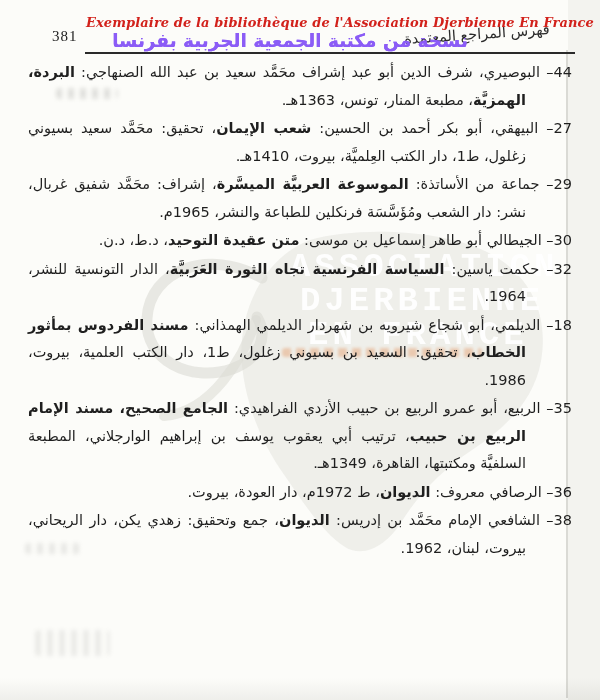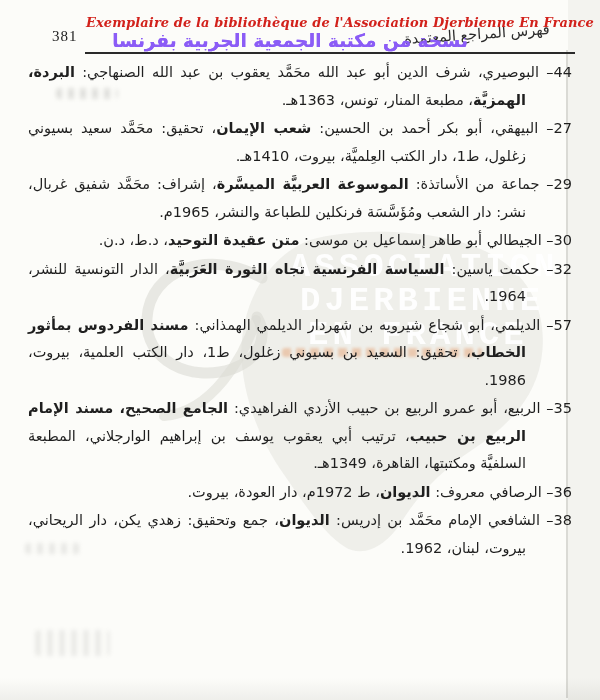--- a/index.html
+++ b/index.html
@@ -75,26 +75,26 @@
     <div class="wm-sub"></div>
   </div>
 
   <div class="page-num">381</div>
   <div class="hdr-section">فهرس المراجع المعتمدة</div>
   <div class="hdr-french" style="color: rgb(210, 33, 27);">Exemplaire de la bibliothèque de l'Association Djerbienne En France</div>
   <div class="hdr-arabic-stamp" style="color: #8b5cf6;">نسخة من مكتبة الجمعية الجربية بفرنسا</div>
   <div class="hdr-rule"></div>
 
   <div class="bib" style="color: rgb(31, 31, 31);">
-      <div class="entry"><span class="num">44– </span><span>البوصيري، شرف الدين أبو عبد الله محَمَّد يعقوب بن عبد الله الصنهاجي: </span><span class="bd">البردة، الهمزيَّة</span><span>، مطبعة المنار، تونس، 1363هـ.</span></div>
+      <div class="entry"><span class="num">44– </span><span>البوصيري، شرف الدين أبو عبد إشراف محَمَّد سعيد بن عبد الله الصنهاجي: </span><span class="bd">البردة، الهمزيَّة</span><span>، مطبعة المنار، تونس، 1363هـ.</span></div>
       <div class="entry"><span class="num">27– </span><span>البيهقي، أبو بكر أحمد بن الحسين: </span><span class="bd">شعب الإيمان</span><span>، تحقيق: محَمَّد سعيد بسيوني زغلول، ط1، دار الكتب العِلميَّة، بيروت، 1410هـ.</span></div>
       <div class="entry"><span class="num">29– </span><span>جماعة من الأساتذة: </span><span class="bd">الموسوعة العربيَّة الميسَّرة</span><span>، إشراف: محَمَّد شفيق غربال، نشر: دار الشعب ومُؤَسَّسَة فرنكلين للطباعة والنشر، 1965م.</span></div>
       <div class="entry"><span class="num">30– </span><span>الجيطالي أبو طاهر إسماعيل بن موسى: </span><span class="bd">متن عقيدة التوحيد</span><span>، د.ط، د.ن.</span></div>
       <div class="entry"><span class="num">32– </span><span>حكمت ياسين: </span><span class="bd">السياسة الفرنسية تجاه الثورة العَرَبيَّة</span><span>، الدار التونسية للنشر، 1964.</span></div>
-      <div class="entry"><span class="num">57– </span><span>الديلمي، أبو شجاع شيرويه بن شهردار الديلمي الهمذاني: </span><span class="bd">مسند الفردوس بمأثور الخطاب</span><span>، تحقيق: السعيد بن بسيوني زغلول، ط1، دار الكتب العلمية، بيروت، 1986.</span></div>
+      <div class="entry"><span class="num">18– </span><span>الديلمي، أبو شجاع شيرويه بن شهردار الديلمي الهمذاني: </span><span class="bd">مسند الفردوس بمأثور الخطاب</span><span>، تحقيق: السعيد بن بسيوني زغلول، ط1، دار الكتب العلمية، بيروت، 1986.</span></div>
       <div class="entry"><span class="num">35– </span><span>الربيع، أبو عمرو الربيع بن حبيب الأزدي الفراهيدي: </span><span class="bd">الجامع الصحيح، مسند الإمام الربيع بن حبيب</span><span>، ترتيب أبي يعقوب يوسف بن إبراهيم الوارجلاني، المطبعة السلفيَّة ومكتبتها، القاهرة، 1349هـ.</span></div>
       <div class="entry"><span class="num">36– </span><span>الرصافي معروف: </span><span class="bd">الديوان</span><span>، ط 1972م، دار العودة، بيروت.</span></div>
       <div class="entry"><span class="num">38– </span><span>الشافعي الإمام محَمَّد بن إدريس: </span><span class="bd">الديوان</span><span>، جمع وتحقيق: زهدي يكن، دار الريحاني، بيروت، لبنان، 1962.</span></div>
     </div>
 
   <div class="fold-band"></div>
   <div class="fold-line"></div>
   <div class="bleed bleed1"></div>
   <div class="bleed bleed2"></div>
   <div class="bleed bleed3"></div>

